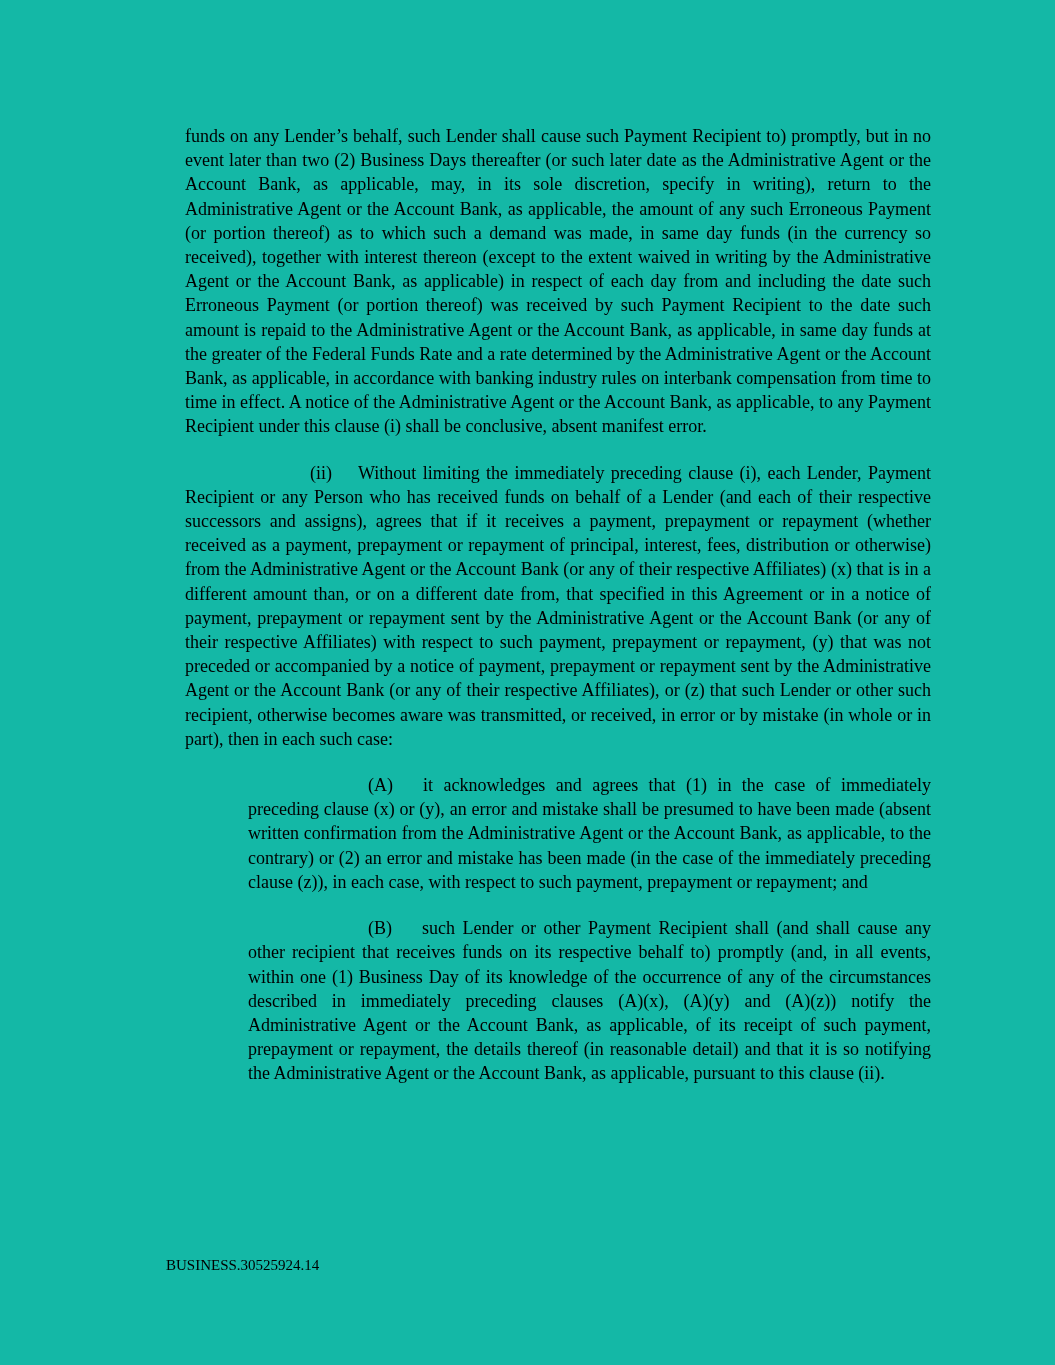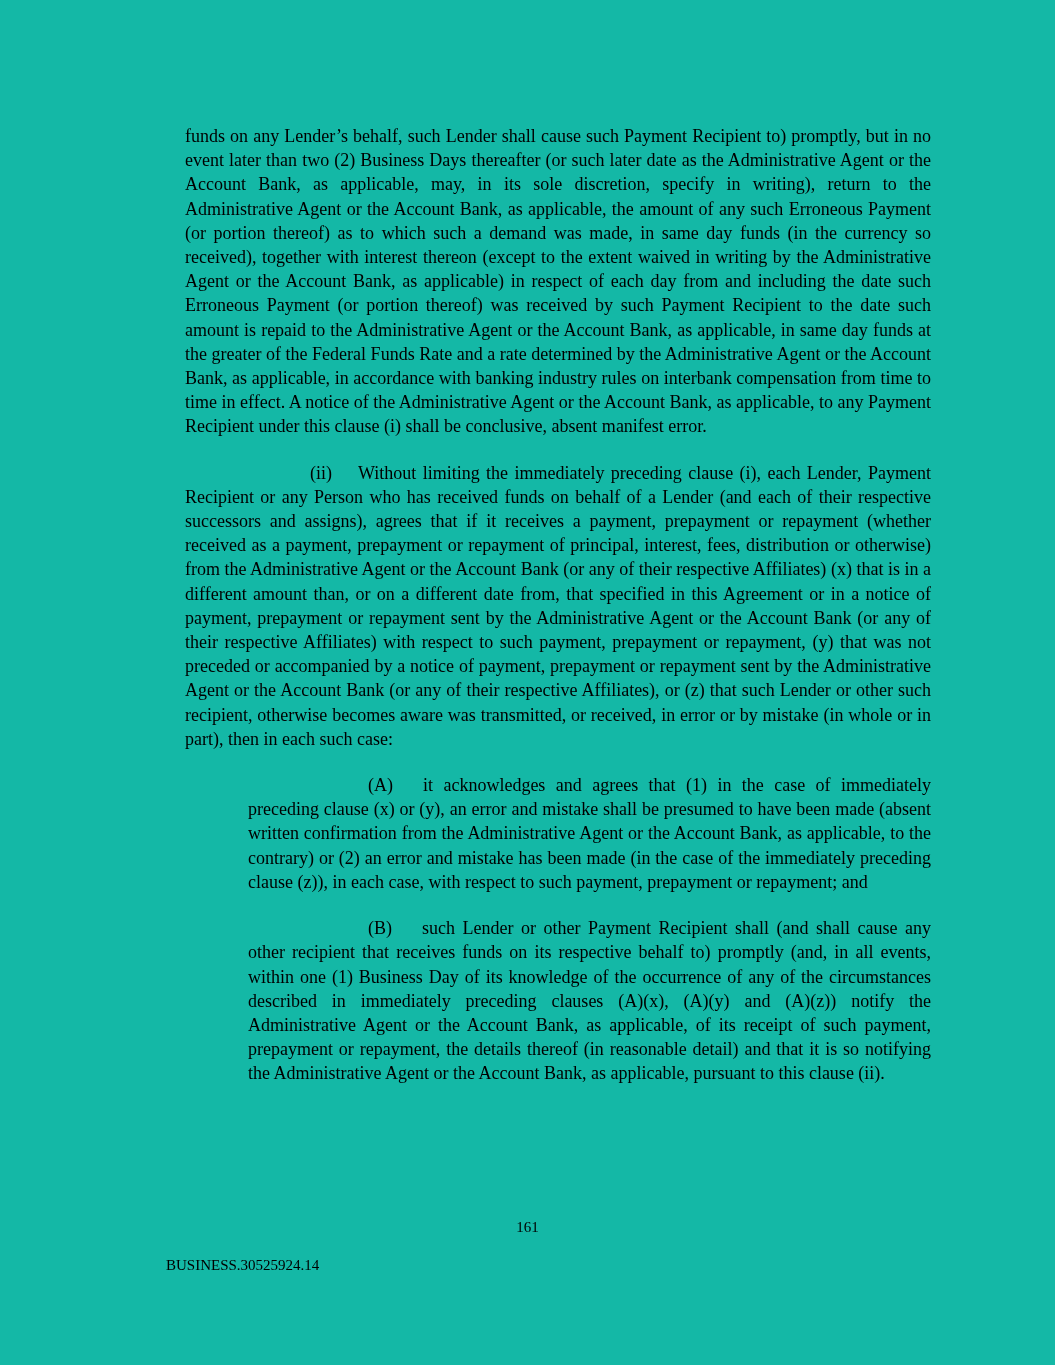--- a/index.html
+++ b/index.html
@@ -80,17 +80,16 @@
     <p class="sub-clause">
       <span class="clause-label">(A)</span><span>it acknowledges and agrees that (1) in the case of immediately preceding clause (x) or (y), an error and mistake shall be presumed to have been made (absent written confirmation from the Administrative Agent or the Account Bank, as applicable, to the contrary) or (2) an error and mistake has been made (in the case of the immediately preceding clause (z)), in each case, with respect to such payment, prepayment or repayment; and</span>
     </p>
 
     <p class="sub-clause">
       <span class="clause-label">(B)</span><span>such Lender or other Payment Recipient shall (and shall cause any other recipient that receives funds on its respective behalf to) promptly (and, in all events, within one (1) Business Day of its knowledge of the occurrence of any of the circumstances described in immediately preceding clauses (A)(x), (A)(y) and (A)(z)) notify the Administrative Agent or the Account Bank, as applicable, of its receipt of such payment, prepayment or repayment, the details thereof (in reasonable detail) and that it is so notifying the Administrative Agent or the Account Bank, as applicable, pursuant to this clause (ii).</span>
     </p>
 
   </div>
 
-  <div class="page-number">161</div>
 
   <div class="doc-id">BUSINESS.30525924.14</div>
 
 </div>
 
 </body></html>

